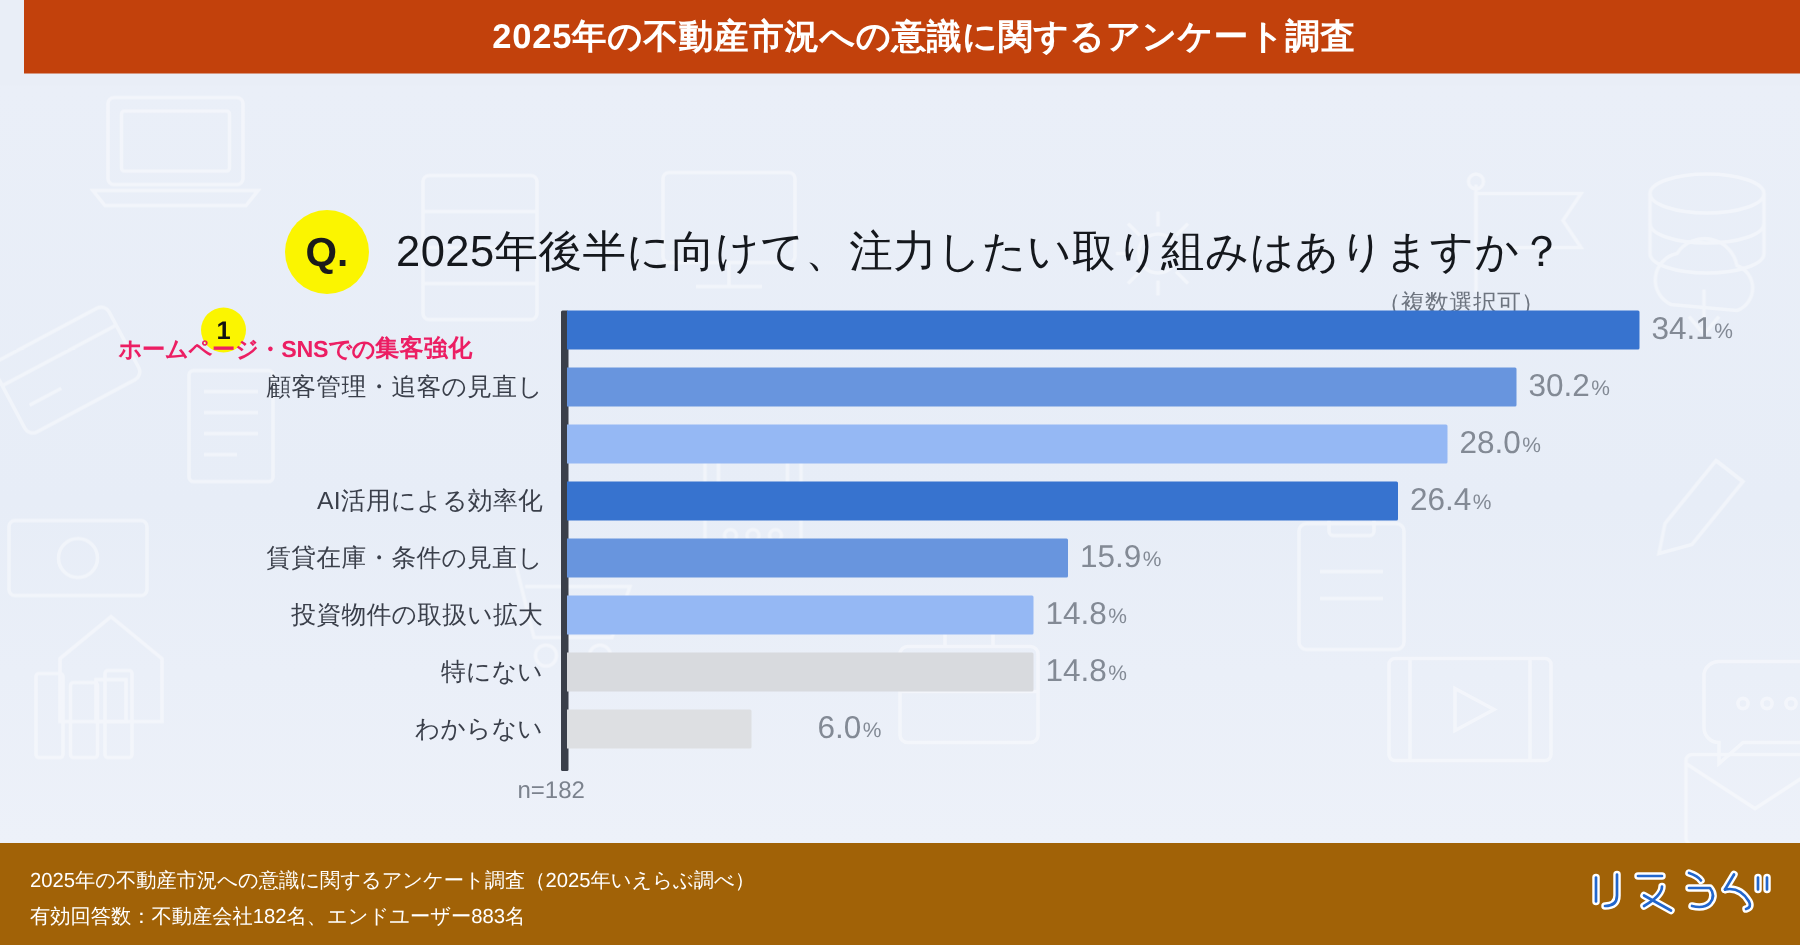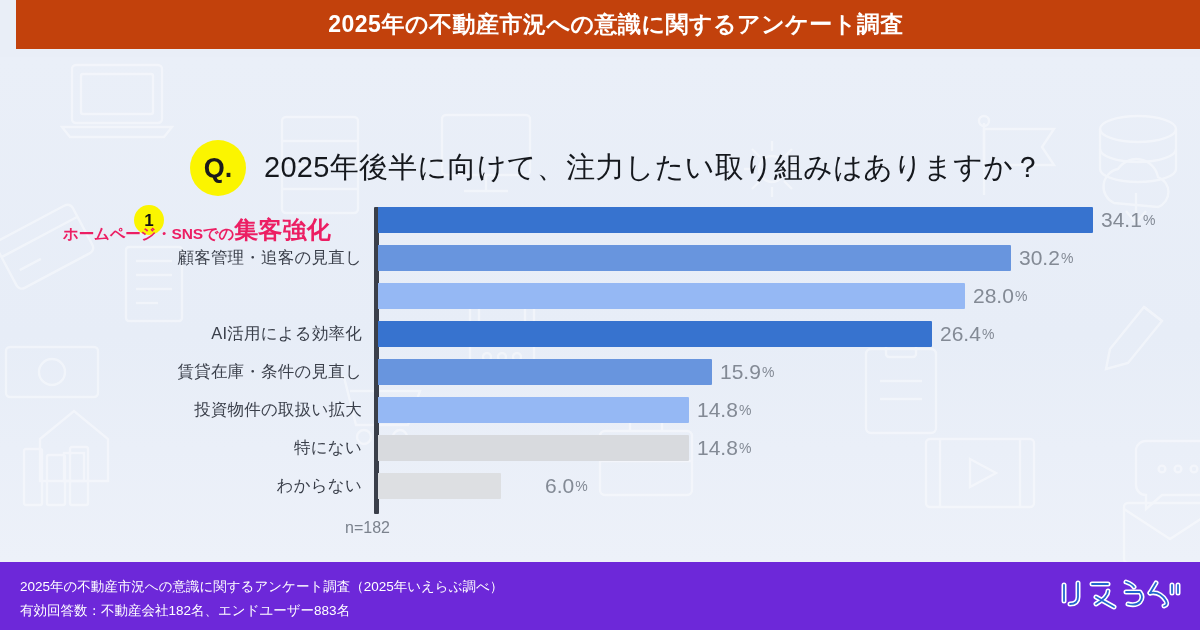--- a/index.html
+++ b/index.html
@@ -84,21 +84,21 @@
     display:flex; align-items:center; justify-content:flex-end;
     width:330px;
     font-size:16.5px; color:#3a3f4a; white-space:nowrap;
     letter-spacing:.2px;
   }
   .row-label.two-line{
     align-items:flex-end; justify-content:center;
     height:44px; top:-9px; line-height:1.05;
   }
   .hl-top{ color:#ec1e63; font-size:15.5px; font-weight:bold; letter-spacing:-.2px; }
-  .hl-bot{ color:#ec1e63; font-size:24px; font-weight:bold; letter-spacing:.2px; }
+  .hl-bot{ color:#ec1e63; font-size:16px; font-weight:bold; letter-spacing:.2px; }
 
   .rank-badge{
     position:absolute; left:134px; top:-2px;
     width:30px; height:30px; border-radius:50%;
     background:#fbf500;
     display:flex; align-items:center; justify-content:center;
     font-size:17px; font-weight:bold; color:#111; line-height:1;
   }
 
   .bar{
@@ -108,21 +108,21 @@
   .bar-value{
     position:absolute; top:0; height:26px;
     display:flex; align-items:center;
     font-size:21px; color:#838a95; white-space:nowrap;
   }
   .bar-value .pct{ font-size:14px; margin-left:1px; }
 
   
   .footer{
     position:absolute; left:0; top:562px; width:1200px; height:68px;
-    background:#6d28d9;
+    background:#a16207;
   }
   .footer-lines{
     position:absolute; left:20px; top:13px;
     color:#ffffff; font-size:13.5px; line-height:1.75;
   }
   .logo{
     position:absolute; right:18px; top:16px;
     height:36px; display:flex; align-items:center;
   }
   .logo svg{ display:block; }
@@ -264,20 +264,21 @@
         <line x1="14" y1="38" x2="56" y2="38"></line>
         <line x1="14" y1="56" x2="56" y2="56"></line>
       </g>
     </g>
   </svg>
 
   <div class="qrow">
     <div class="q-badge">Q.</div>
     <div class="q-text">2025年後半に向けて、注力したい取り組みはありますか？</div>
   </div>
+  <div class="q-note">（複数選択可）</div>
 
 
   <div class="chart">
     <div class="axis-line"></div>
     <div class="n-label">n=182</div>
 
     <div class="rows">
 
       <div class="row">
         <div class="rank-badge">1</div>

